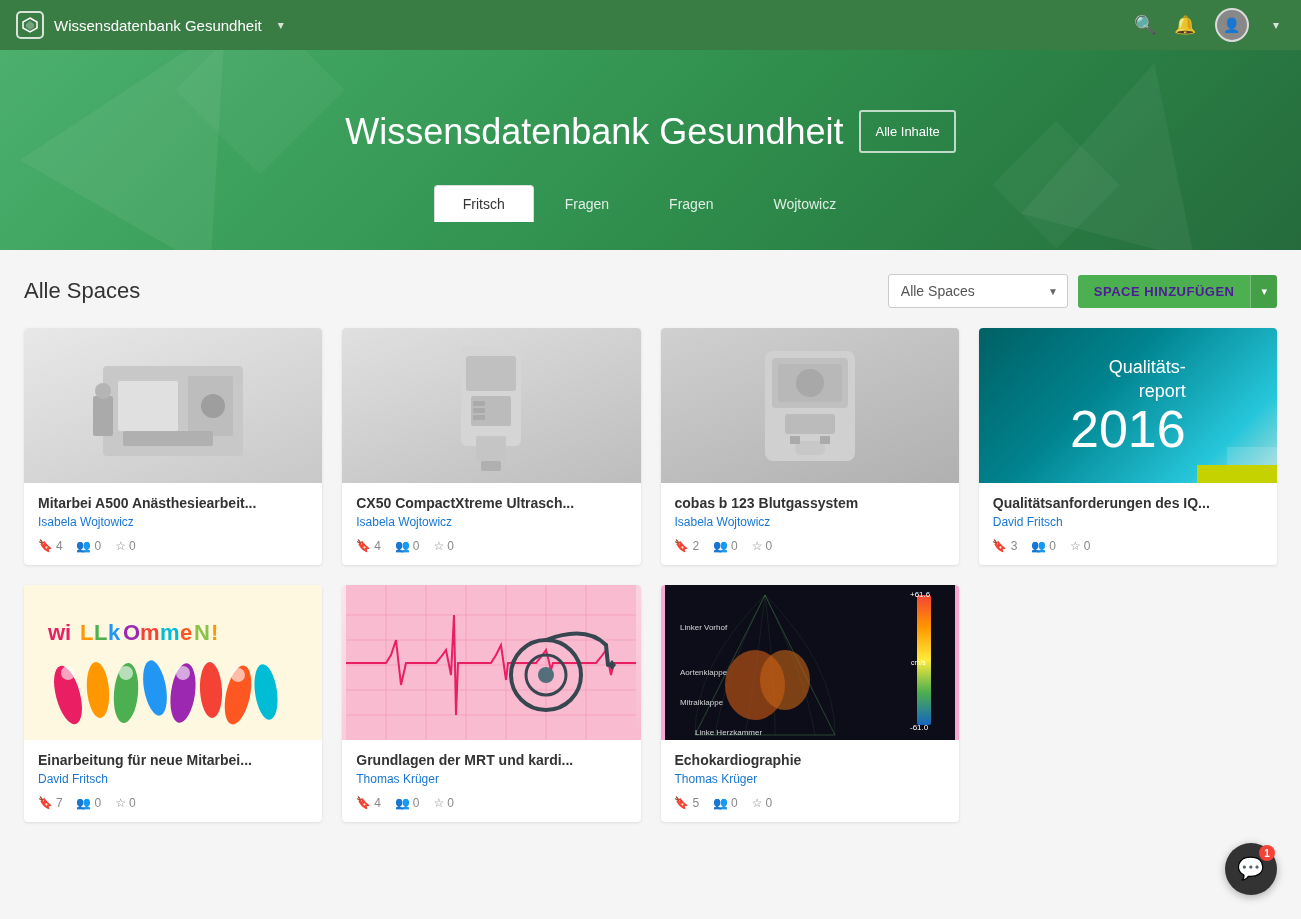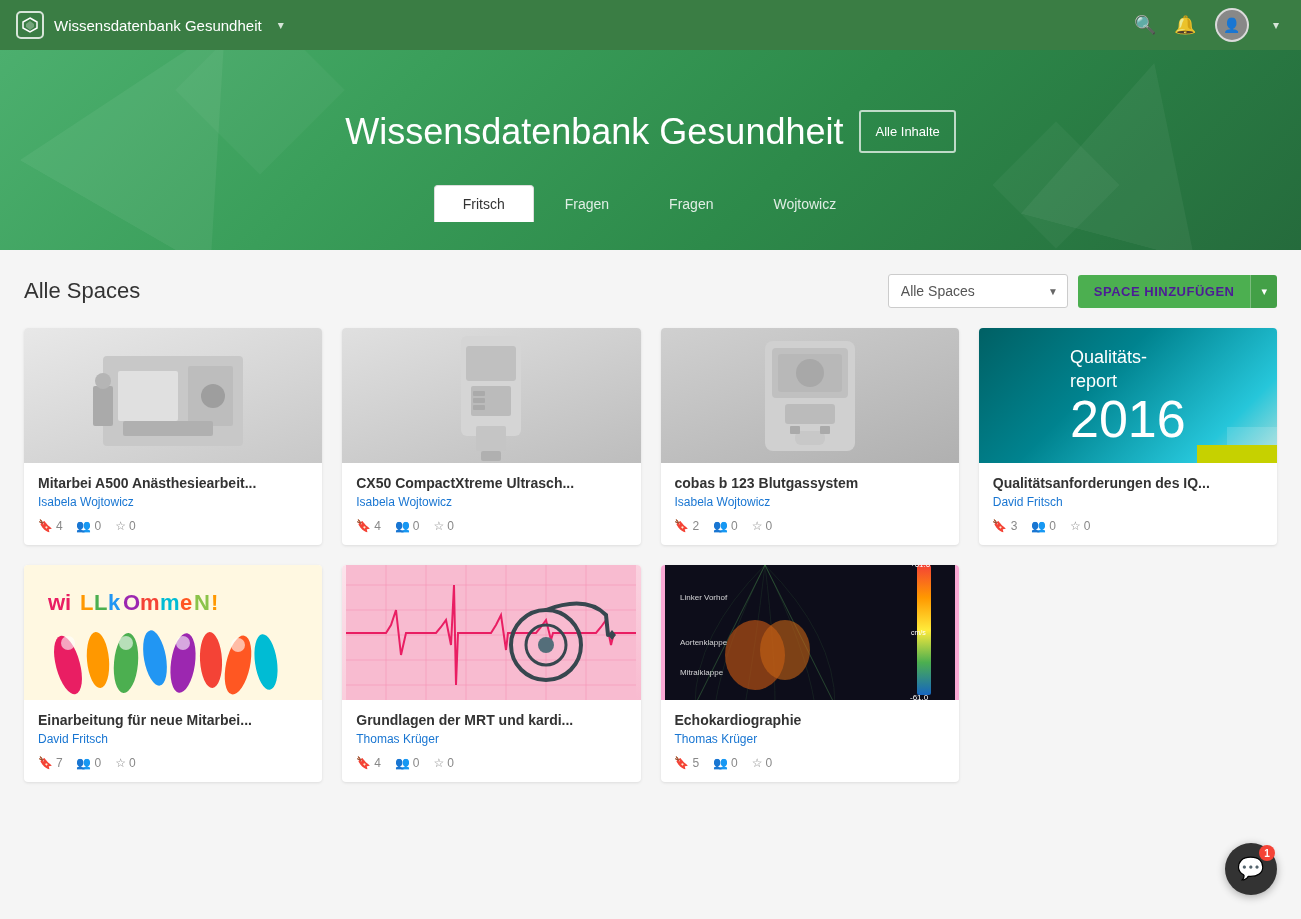--- a/index.html
+++ b/index.html
@@ -279,26 +279,27 @@
     }
     .stat-item {
       display: flex;
       align-items: center;
       gap: 3px;
     }
 
     
     .img-placeholder {
       width: 100%;
-      height: 135px;
+      height: 155px;
       display: flex;
       align-items: center;
       justify-content: center;
       overflow: hidden;
       position: relative;
+      text-align: right;
     }
 
     
     .card-img-perseus {
       background: linear-gradient(160deg, #e8e8e8 0%, #c8c8c8 100%);
     }
     .card-img-cx50 {
       background: linear-gradient(160deg, #e0e0e0 0%, #bdbdbd 100%);
     }
     .card-img-cobas {

